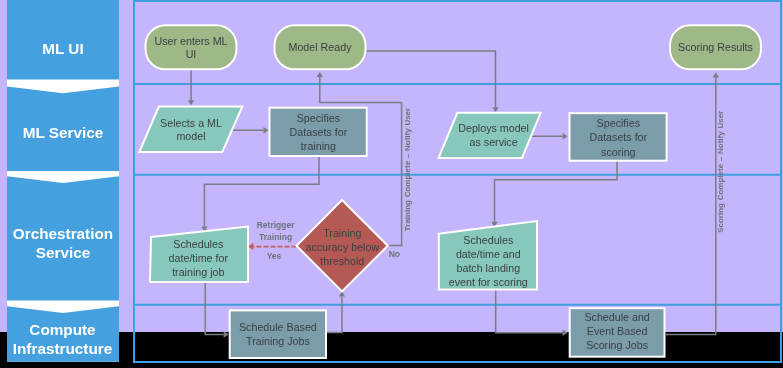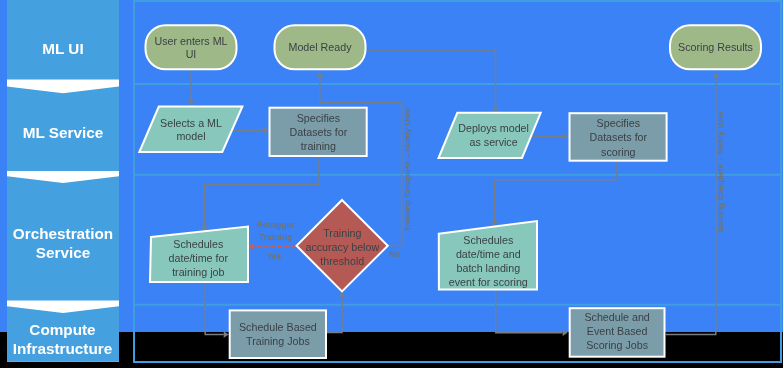--- a/index.html
+++ b/index.html
@@ -1,19 +1,19 @@
 <!DOCTYPE html>
 <html><head>
 <meta charset="utf-8">
 <title>ML Lifecycle Swimlane Diagram</title>
 <style>
   html,body{margin:0;padding:0;background:#000;}
   body{width:783px;height:368px;overflow:hidden;
        font-family:"Liberation Sans", sans-serif;}
-  #stage{position:relative;width:783px;height:332px;background:#3b82f6;}
+  #stage{position:relative;width:783px;height:332px;background:#c4b5fd;}
   svg#svgroot{position:absolute;left:0;top:0;display:block;}
   text{ font-family:"Liberation Sans", sans-serif; }
   .lane-label{fill:#ffffff;font-weight:bold;font-size:15.3px;}
   .node-text{fill:#3a4246;font-size:10.7px;}
   .edge-label{fill:#6b7479;font-size:8.5px;font-weight:bold;}
   .vert-label{fill:#6b7479;font-size:8px;font-weight:bold;word-spacing:0.5px;}
   .shp{stroke:#ffffff;stroke-width:2;}
   .conn{fill:none;stroke:#787e83;stroke-width:1.5;}
   .conn-head{fill:#787e83;}
   .dashed{fill:none;stroke:#c26159;stroke-width:1.6;stroke-dasharray:5 2;}

